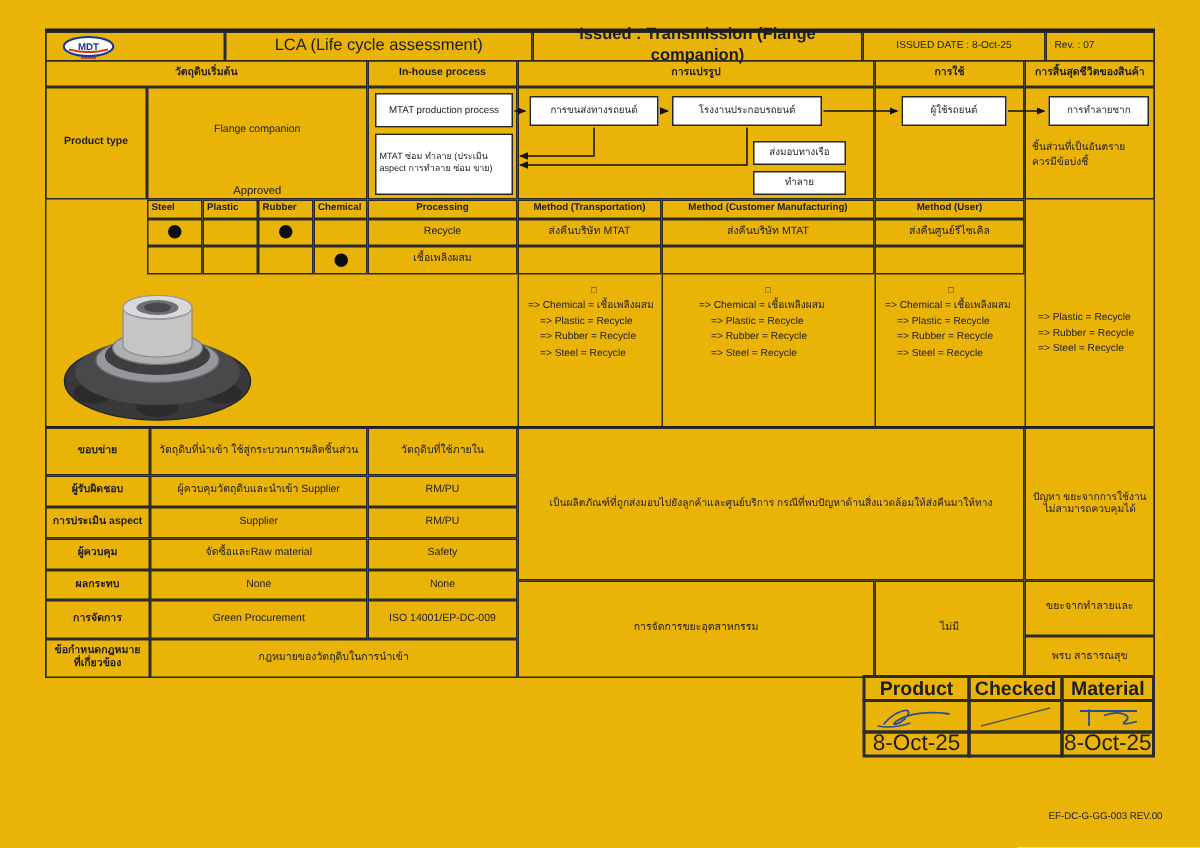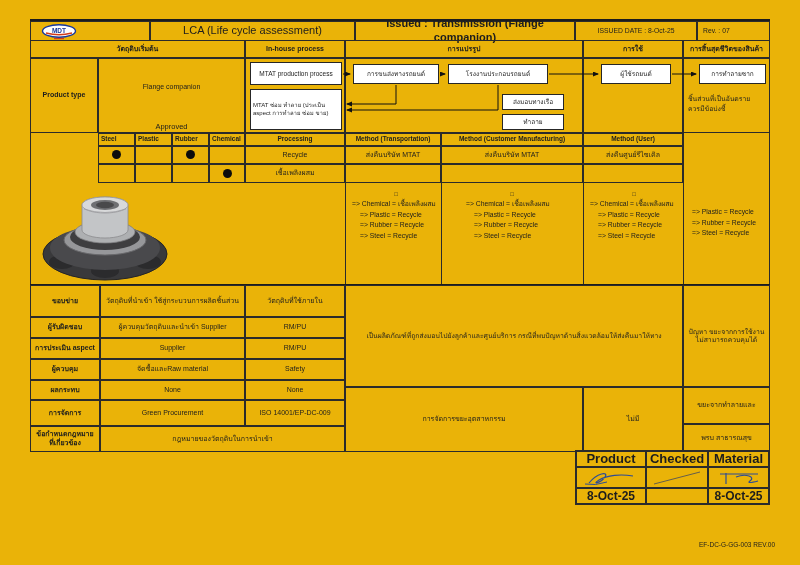--- a/index.html
+++ b/index.html
@@ -13,21 +13,21 @@
   .fbox{position:absolute;box-sizing:border-box;border:1px solid #262626;background:#fff;
         display:flex;align-items:center;justify-content:center;text-align:center;
         font-size:6.5px;line-height:1.2;padding:1px 2px;z-index:4;}
   .vline{position:absolute;width:1px;background:#2b2b2b;}
   .hline{position:absolute;background:#1c1c1c;}
   .dot{position:absolute;width:9px;height:9px;border-radius:50%;background:#0d0d0d;z-index:3;}
   .listblock{position:absolute;font-size:6.8px;line-height:1.55;text-align:left;z-index:2;}
   .listblock .mk{display:block;text-align:center;font-size:6px;}
   .overlay{position:absolute;left:0;top:0;z-index:5;pointer-events:none;}
   .sig-h{font-size:13px;font-weight:bold;}
-  .sig-d{font-size:12px;font-weight:bold;}
+  .sig-d{font-size:15px;font-weight:normal;}
   .small{font-size:6.5px;}
 </style>
 </head>
 <body>
 
 <div id="page">
 
   <div class="hline" style="left:30px;top:19px;width:740px;height:3px;"></div>
 
   <div class="cell" style="left:30px;top:21px;width:120px;height:20px;">

